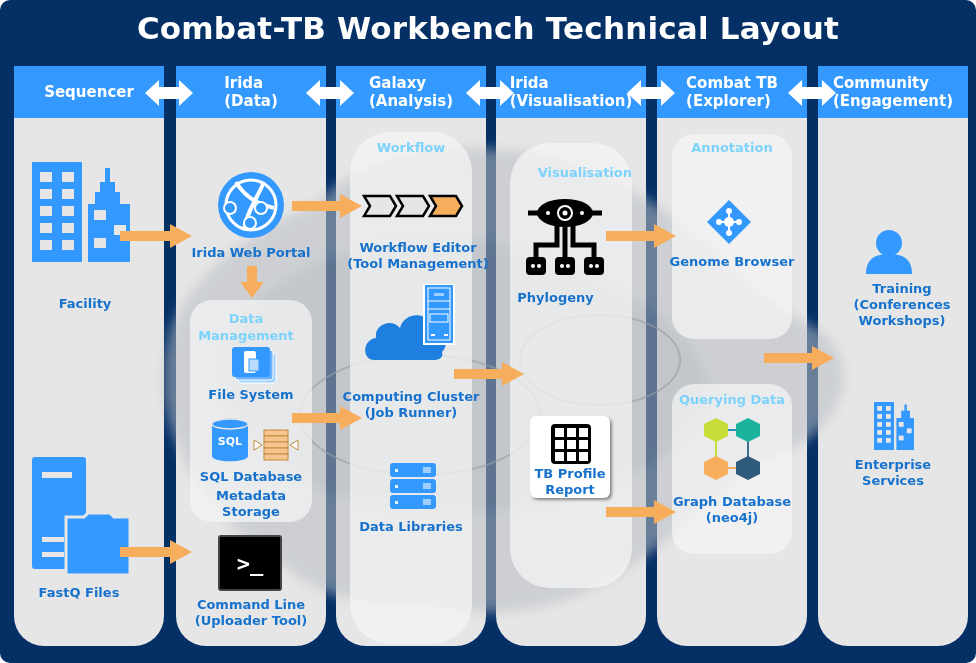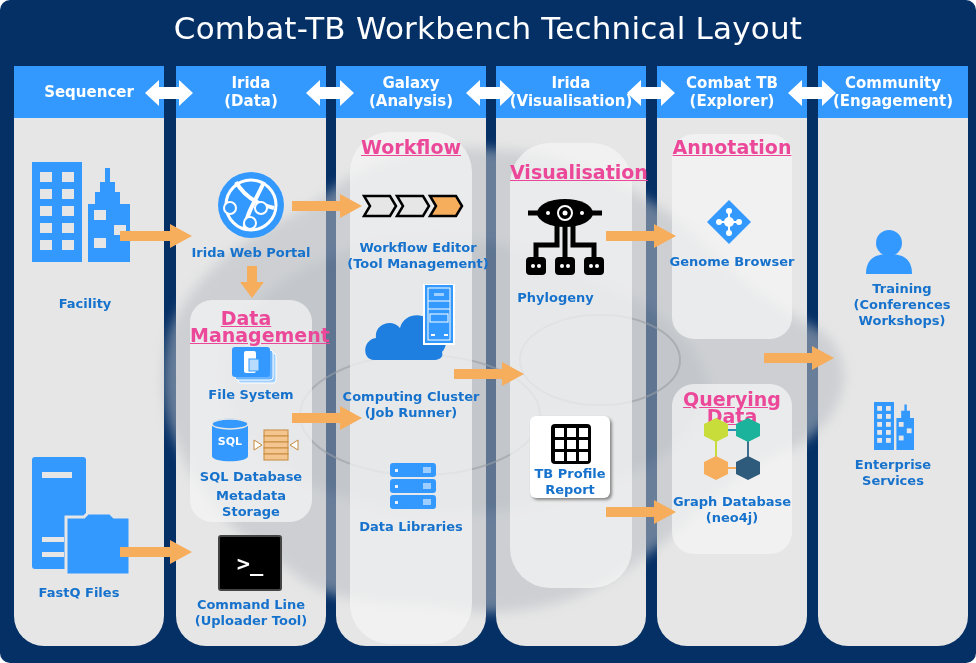--- a/index.html
+++ b/index.html
@@ -4,39 +4,39 @@
 <style>
   html, body { margin: 0; padding: 0; }
   body { width: 976px; height: 663px; background: #ffffff; overflow: hidden; }
   #canvas {
     position: absolute; left: 0; top: 0; width: 976px; height: 663px;
     background: #053066; border-radius: 10px; overflow: hidden;
     font-family: "DejaVu Sans", sans-serif;
   }
   .title {
     position: absolute; left: 0; top: 10px; width: 976px; text-align: center;
-    color: #ffffff; font-weight: normal; font-size: 31px; letter-spacing: 0.2px;
+    color: #ffffff; font-weight: bold; font-size: 31px; letter-spacing: 0.2px;
   }
   .col {
     position: absolute; top: 66px; width: 150px; height: 580px;
     background: #e6e6e6; border-radius: 0 0 30px 30px;
   }
   .col-head {
     position: absolute; top: 66px; width: 150px; height: 52px;
     background: #3399ff; color: #ffffff; font-weight: bold; font-size: 15px;
     display: flex; align-items: center; justify-content: center;
-    text-align: center; line-height: 18px; white-space: pre-line;
+    line-height: 18px; white-space: pre-line;
   }
   .dbl-arrow { position: absolute; top: 80px; width: 48px; height: 26px; }
   .panel {
     position: absolute; background: rgba(245,245,245,0.72); border-radius: 22px;
   }
   .panel-title {
-    position: absolute; color: #ec4899; font-weight: bold; font-size: 19px;
-    text-align: center; white-space: pre-line; line-height: 17px; text-decoration: underline;
+    position: absolute; color: #7dd3fc; font-weight: bold; font-size: 13px;
+    text-align: center; white-space: pre-line; line-height: 17px;
   }
   .label {
     position: absolute; color: #1672cc; font-weight: bold; font-size: 13px;
     text-align: center; white-space: pre-line; line-height: 16px;
   }
   .icon { position: absolute; }
   .flow-arrow { position: absolute; }
   .gear-haze { position: absolute; left: 0; top: 0; pointer-events: none; }
 </style>
 </head>

